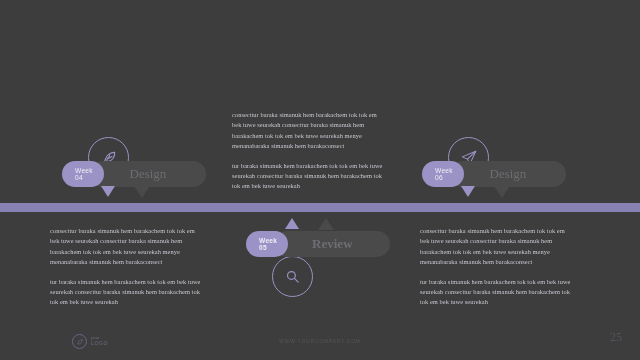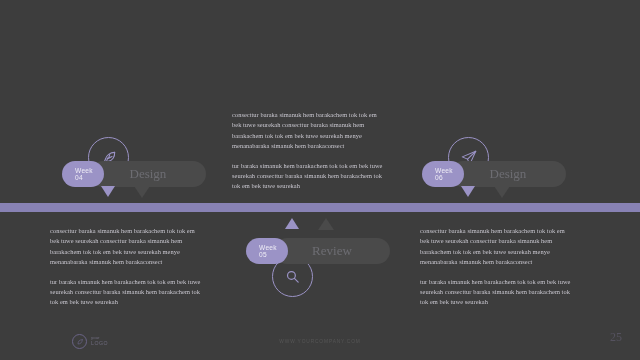--- a/index.html
+++ b/index.html
@@ -166,21 +166,21 @@
     <div class="icon-badge" style="left:272px;top:256px;">
       <svg width="17" height="17" viewBox="0 0 24 24" fill="none" stroke="#9b93c6" stroke-width="1.7" stroke-linecap="round">
         <circle cx="10.5" cy="10.5" r="5.5"></circle>
         <path d="M14.7 14.7L20 20"></path>
       </svg>
     </div>
 
     <div class="tail-up-grey" style="left:318px;top:218px;"></div>
     <div class="tail-up-purple" style="left:285px;top:218px;"></div>
 
-    <div class="bubble-row" style="left:246px;top:238px;">
+    <div class="bubble-row" style="left:246px;top:231px;font-weight:bold;">
       <div class="week-pill">
         <span>Week 05</span>
       </div>
       <div class="title-pill">
         <span>Review</span>
       </div>
     </div>
   </div>
 
   <div class="milestone">

